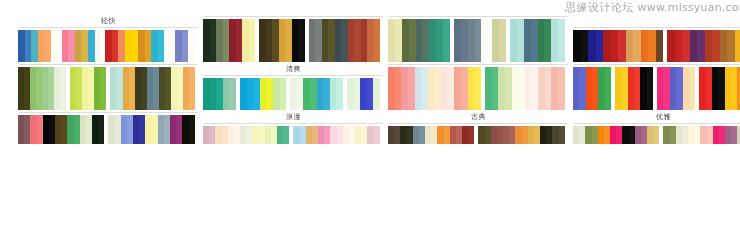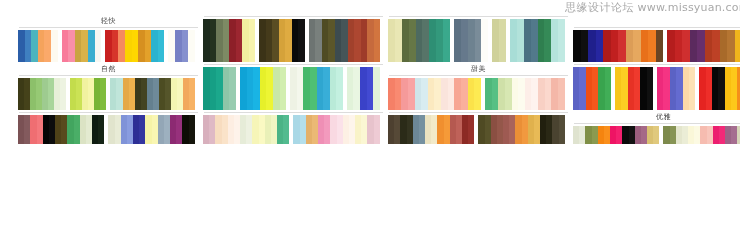--- a/index.html
+++ b/index.html
@@ -254,21 +254,20 @@
           <div class="swatch" title="#bd4126" style="background: rgb(189, 65, 38); width: 7.52px;"></div>
           <div class="swatch" title="#a86a2a" style="background: rgb(168, 106, 42); width: 7.52px;"></div>
           <div class="swatch" title="#b57532" style="background: rgb(181, 117, 50); width: 7.52px;"></div>
           <div class="swatch" title="#f0b41c" style="background: rgb(240, 180, 28); width: 7.52px;"></div>
           <div class="swatch" title="#f7bd24" style="background: rgb(247, 189, 36); width: 7.52px;"></div>
         </div>
         <div class="spacer"></div>
       </div>
     </div>
     <div class="palette-cell">
-      <div class="cell-label">自然</div>
       <div class="rule"></div>
       <div class="groups">
         <div class="swatch-group">
           <div class="swatch" title="#3c3a16" style="background: rgb(60, 58, 22); width: 6.04px;"></div>
           <div class="swatch" title="#45421a" style="background: rgb(69, 66, 26); width: 6.04px;"></div>
           <div class="swatch" title="#8cc06a" style="background: rgb(140, 192, 106); width: 6.04px;"></div>
           <div class="swatch" title="#96c974" style="background: rgb(150, 201, 116); width: 6.04px;"></div>
           <div class="swatch" title="#9ecb90" style="background: rgb(158, 203, 144); width: 6.04px;"></div>
           <div class="swatch" title="#a8d59a" style="background: rgb(168, 213, 154); width: 6.04px;"></div>
           <div class="swatch" title="#e7efd8" style="background: rgb(231, 239, 216); width: 6.04px;"></div>
@@ -295,20 +294,21 @@
           <div class="swatch" title="#55552a" style="background: rgb(85, 85, 42); width: 6.04px;"></div>
           <div class="swatch" title="#f4f5b2" style="background: rgb(244, 245, 178); width: 6.04px;"></div>
           <div class="swatch" title="#f8f8bd" style="background: rgb(248, 248, 189); width: 6.04px;"></div>
           <div class="swatch" title="#f2a85c" style="background: rgb(242, 168, 92); width: 6.04px;"></div>
           <div class="swatch" title="#f7b264" style="background: rgb(247, 178, 100); width: 6.04px;"></div>
         </div>
         <div class="spacer"></div>
       </div>
     </div>
     <div class="palette-cell">
+      <div class="cell-label">清爽</div>
       <div class="rule"></div>
       <div class="groups">
         <div class="swatch-group">
           <div class="swatch" title="#12997e" style="background: rgb(18, 153, 126); width: 6.6px;"></div>
           <div class="swatch" title="#169f85" style="background: rgb(22, 159, 133); width: 6.6px;"></div>
           <div class="swatch" title="#1ba88c" style="background: rgb(27, 168, 140); width: 6.6px;"></div>
           <div class="swatch" title="#8ec6a8" style="background: rgb(142, 198, 168); width: 6.6px;"></div>
           <div class="swatch" title="#97ccb0" style="background: rgb(151, 204, 176); width: 6.6px;"></div>
         </div>
         <div class="swatch-group">
@@ -334,21 +334,20 @@
           <div class="swatch" title="#e1f2d9" style="background: rgb(225, 242, 217); width: 6.6px;"></div>
           <div class="swatch" title="#e9f6e2" style="background: rgb(233, 246, 226); width: 6.6px;"></div>
           <div class="swatch" title="#3a42c8" style="background: rgb(58, 66, 200); width: 6.6px;"></div>
           <div class="swatch" title="#424ad2" style="background: rgb(66, 74, 210); width: 6.6px;"></div>
           <div class="swatch" title="#e1f2d9" style="background: rgb(225, 242, 217); width: 6.6px;"></div>
         </div>
         <div class="spacer"></div>
       </div>
     </div>
     <div class="palette-cell">
-      <div class="cell-label">甜美</div>
       <div class="rule"></div>
       <div class="groups">
         <div class="swatch-group">
           <div class="swatch" title="#f58067" style="background: rgb(245, 128, 103); width: 6.65px;"></div>
           <div class="swatch" title="#f98a71" style="background: rgb(249, 138, 113); width: 6.65px;"></div>
           <div class="swatch" title="#f59a9a" style="background: rgb(245, 154, 154); width: 6.65px;"></div>
           <div class="swatch" title="#f9a4a4" style="background: rgb(249, 164, 164); width: 6.65px;"></div>
           <div class="swatch" title="#cfe5ea" style="background: rgb(207, 229, 234); width: 6.65px;"></div>
           <div class="swatch" title="#d8ecf0" style="background: rgb(216, 236, 240); width: 6.65px;"></div>
           <div class="swatch" title="#fbe9c0" style="background: rgb(251, 233, 192); width: 6.65px;"></div>
@@ -449,20 +448,21 @@
           <div class="swatch" title="#9db0bf" style="background: rgb(157, 176, 191); width: 6.18px;"></div>
           <div class="swatch" title="#8c2a72" style="background: rgb(140, 42, 114); width: 6.18px;"></div>
           <div class="swatch" title="#97317c" style="background: rgb(151, 49, 124); width: 6.18px;"></div>
           <div class="swatch" title="#0d0d05" style="background: rgb(13, 13, 5); width: 6.18px;"></div>
           <div class="swatch" title="#15150c" style="background: rgb(21, 21, 12); width: 6.18px;"></div>
         </div>
         <div class="spacer"></div>
       </div>
     </div>
     <div class="palette-cell">
+      <div class="cell-label">浪漫</div>
       <div class="rule"></div>
       <div class="groups">
         <div class="swatch-group">
           <div class="swatch" title="#d8b0bd" style="background: rgb(216, 176, 189); width: 6.18px;"></div>
           <div class="swatch" title="#dfb9c5" style="background: rgb(223, 185, 197); width: 6.18px;"></div>
           <div class="swatch" title="#f7dcbf" style="background: rgb(247, 220, 191); width: 6.18px;"></div>
           <div class="swatch" title="#fae3c9" style="background: rgb(250, 227, 201); width: 6.18px;"></div>
           <div class="swatch" title="#fdeee2" style="background: rgb(253, 238, 226); width: 6.18px;"></div>
           <div class="swatch" title="#fef3ea" style="background: rgb(254, 243, 234); width: 6.18px;"></div>
           <div class="swatch" title="#e6ecd8" style="background: rgb(230, 236, 216); width: 6.18px;"></div>
@@ -487,20 +487,21 @@
           <div class="swatch" title="#fef5ec" style="background: rgb(254, 245, 236); width: 6.18px;"></div>
           <div class="swatch" title="#f9f3c8" style="background: rgb(249, 243, 200); width: 6.18px;"></div>
           <div class="swatch" title="#fbf7d3" style="background: rgb(251, 247, 211); width: 6.18px;"></div>
           <div class="swatch" title="#e7c3cc" style="background: rgb(231, 195, 204); width: 6.18px;"></div>
           <div class="swatch" title="#eecbd4" style="background: rgb(238, 203, 212); width: 6.18px;"></div>
         </div>
         <div class="spacer"></div>
       </div>
     </div>
     <div class="palette-cell">
+      <div class="cell-label">古典</div>
       <div class="rule"></div>
       <div class="groups">
         <div class="swatch-group">
           <div class="swatch" title="#4d4030" style="background: rgb(77, 64, 48); width: 6.18px;"></div>
           <div class="swatch" title="#564937" style="background: rgb(86, 73, 55); width: 6.18px;"></div>
           <div class="swatch" title="#2b2b18" style="background: rgb(43, 43, 24); width: 6.18px;"></div>
           <div class="swatch" title="#33331f" style="background: rgb(51, 51, 31); width: 6.18px;"></div>
           <div class="swatch" title="#6c8796" style="background: rgb(108, 135, 150); width: 6.18px;"></div>
           <div class="swatch" title="#7691a0" style="background: rgb(118, 145, 160); width: 6.18px;"></div>
           <div class="swatch" title="#ece3c0" style="background: rgb(236, 227, 192); width: 6.18px;"></div>

